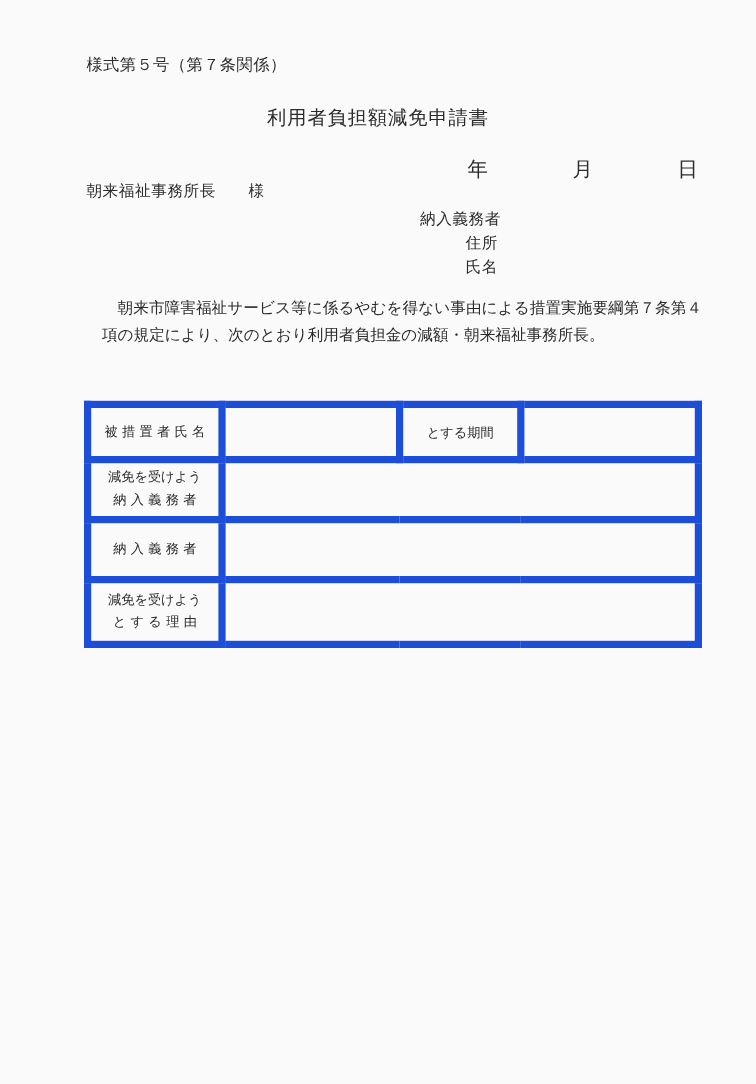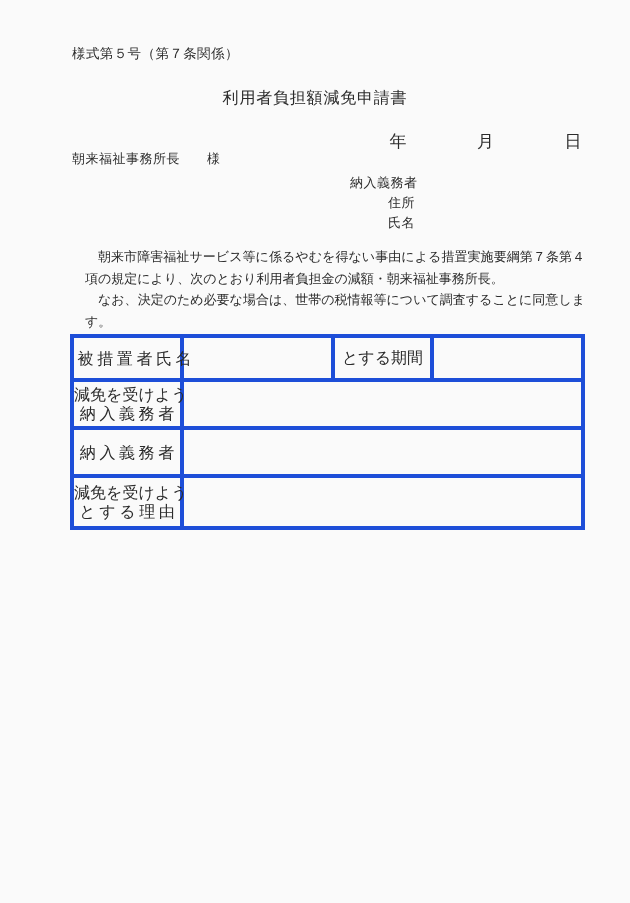--- a/index.html
+++ b/index.html
@@ -98,22 +98,22 @@
   
   .form-table {
     position: absolute;
     left: 70px;
     top: 334px;
     width: 515px;
     border-collapse: collapse;
     table-layout: fixed;
   }
   .form-table td {
-    border: 4px solid #1d4ed8;
-    font-size: 16px;
+    border: 6px solid #1d4ed8;
+    font-size: 11px;
     padding: 0;
     vertical-align: middle;
   }
   .label-cell {
     width: 106px;
     padding: 6px 8px;
     line-height: 19px;
     text-align: center;
   }
   .label-cell .lbl-line {
@@ -152,21 +152,20 @@
   <div class="addressee">朝来福祉事務所長　　様</div>
 
   <div class="applicant">
     <div class="row-heading">納入義務者</div>
     <div class="row-indent">住所</div>
     <div class="row-indent">氏名</div>
   </div>
 
   <div class="body-text">
     <p>朝来市障害福祉サービス等に係るやむを得ない事由による措置実施要綱第７条第４項の規定により、次のとおり利用者負担金の減額・朝来福祉事務所長。</p>
-    <p>なお、決定のため必要な場合は、世帯の税情報等について調査することに同意します。</p>
   </div>
 
   <table class="form-table">
     <tbody>
       <tr class="row-1">
         <td class="label-cell">
           <span class="lbl-line spaced">被措置者氏名</span>
         </td>
         <td class="value-cell"></td>
         <td class="mid-label-cell">

